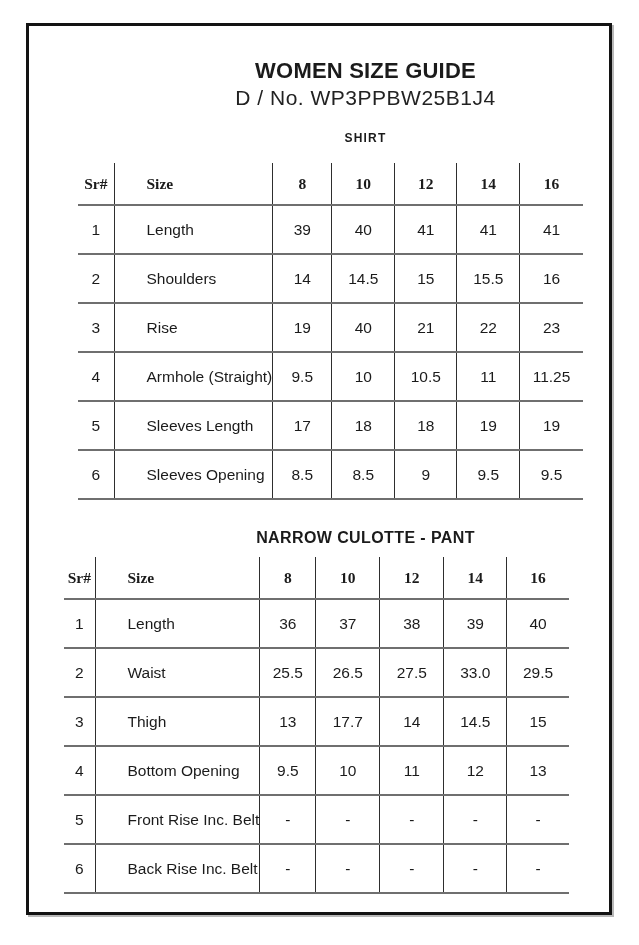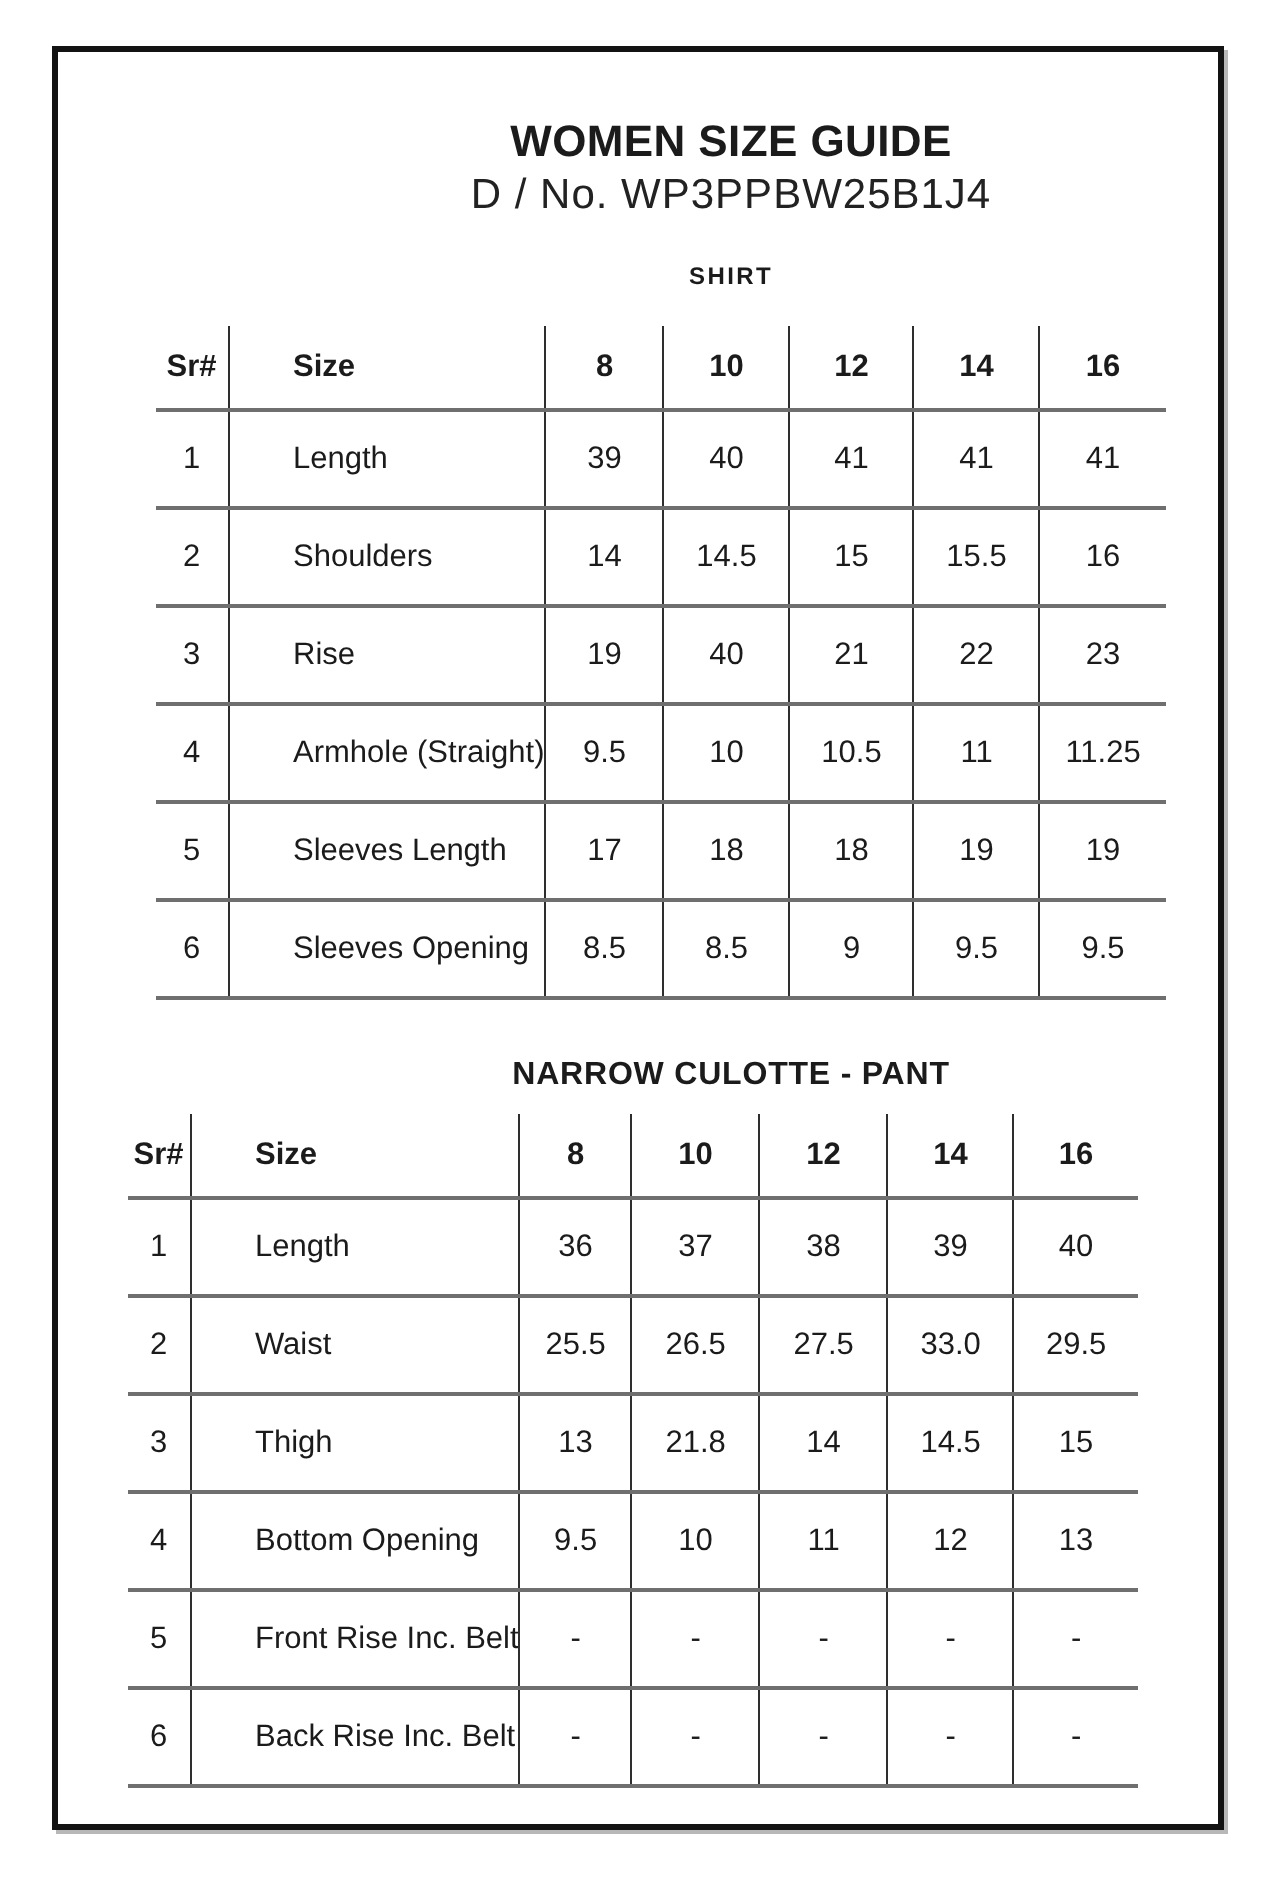--- a/index.html
+++ b/index.html
@@ -79,20 +79,21 @@
     font-size: 15.5px;
     overflow: hidden;
     white-space: nowrap;
   }
   table.tbl th:last-child, table.tbl td:last-child {
     border-right: none;
   }
   table.tbl th {
     height: 41px;
     font-weight: 700;
+    font-family: Liberation Serif, serif;
   }
   table.tbl td {
     height: 47px;
     font-weight: 400;
   }
   table.tbl .label-cell {
     text-align: left;
     padding-left: 32px;
   }
 </style>
@@ -228,21 +229,21 @@
           <td>25.5</td>
           <td>26.5</td>
           <td>27.5</td>
           <td>33.0</td>
           <td>29.5</td>
         </tr>
         <tr>
           <td>3</td>
           <td class="label-cell">Thigh</td>
           <td>13</td>
-          <td>21.8</td>
+          <td>17.7</td>
           <td>14</td>
           <td>14.5</td>
           <td>15</td>
         </tr>
         <tr>
           <td>4</td>
           <td class="label-cell">Bottom Opening</td>
           <td>9.5</td>
           <td>10</td>
           <td>11</td>

